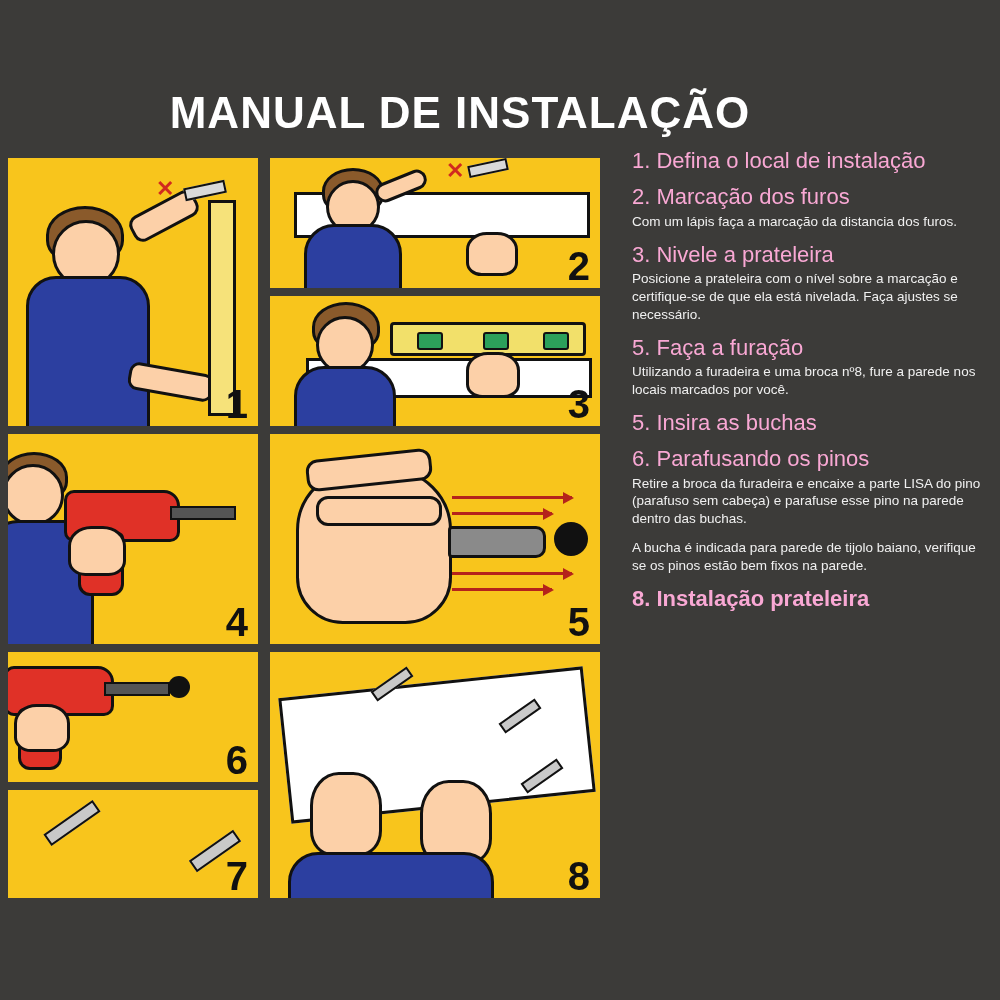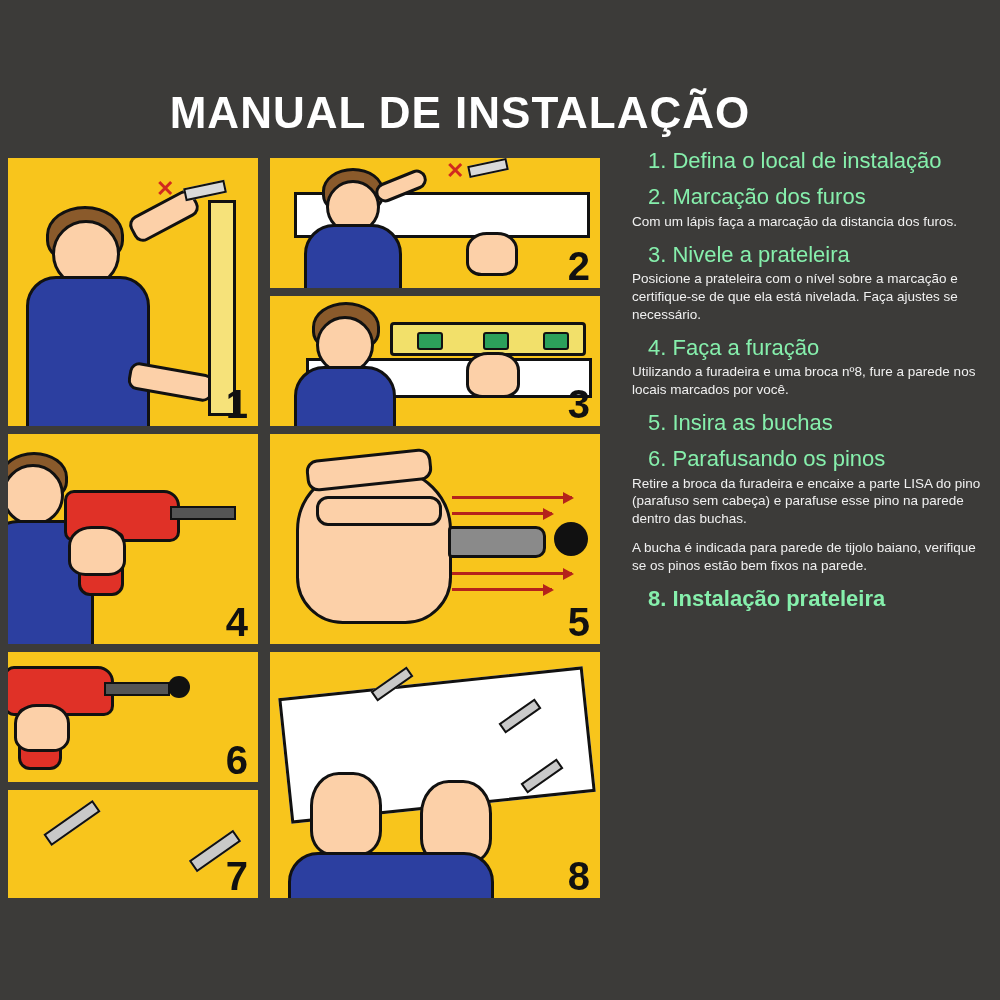--- a/index.html
+++ b/index.html
@@ -194,25 +194,24 @@
   
   .steps {
     position: absolute;
     left: 632px;
     top: 148px;
     width: 360px;
   }
   .step { margin-bottom: 11px; }
   .step-title {
     font-size: 22px;
-    color: #86efac;
+    color: #f9a8d4;
     font-family: "Liberation Sans", sans-serif;
     line-height: 1.15;
     margin-bottom: 3px;
-    margin-left: 16px;
   }
   .step-title.bold { font-weight: bold; }
   .step-body {
     font-size: 13.5px;
     color: #f0f0f0;
     line-height: 1.33;
     font-family: "Liberation Sans", sans-serif;
   }
 </style>
 </head>
@@ -324,21 +323,21 @@
       <div class="step-title">2. Marcação dos furos</div>
       <div class="step-body">Com um lápis faça a marcação da distancia dos furos.</div>
     </div>
 
     <div class="step">
       <div class="step-title">3. Nivele a prateleira</div>
       <div class="step-body">Posicione a prateleira com o nível sobre a marcação e certifique-se de que ela está nivelada. Faça ajustes se necessário.</div>
     </div>
 
     <div class="step">
-      <div class="step-title">4. Faça a furação</div>
+      <div class="step-title">5. Faça a furação</div>
       <div class="step-body">Utilizando a furadeira e uma broca nº8, fure a parede nos locais marcados por você.</div>
     </div>
 
     <div class="step">
       <div class="step-title">5. Insira as buchas</div>
     </div>
 
     <div class="step">
       <div class="step-title">6. Parafusando os pinos</div>
       <div class="step-body">Retire a broca da furadeira e encaixe a parte LISA do pino (parafuso sem cabeça) e parafuse esse pino na parede dentro das buchas.</div>

